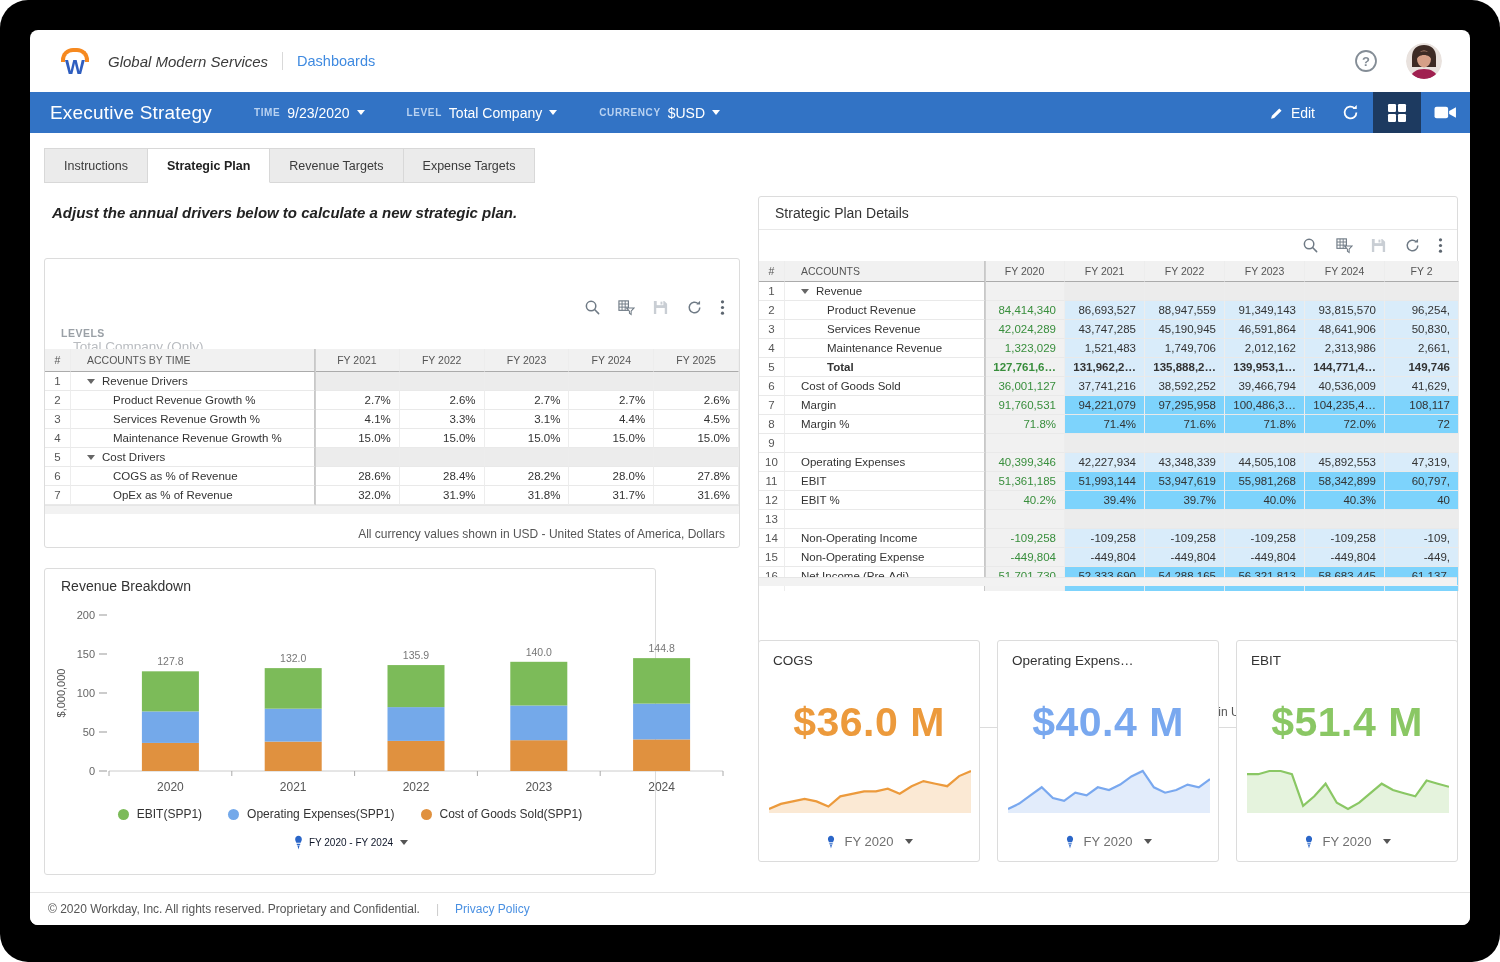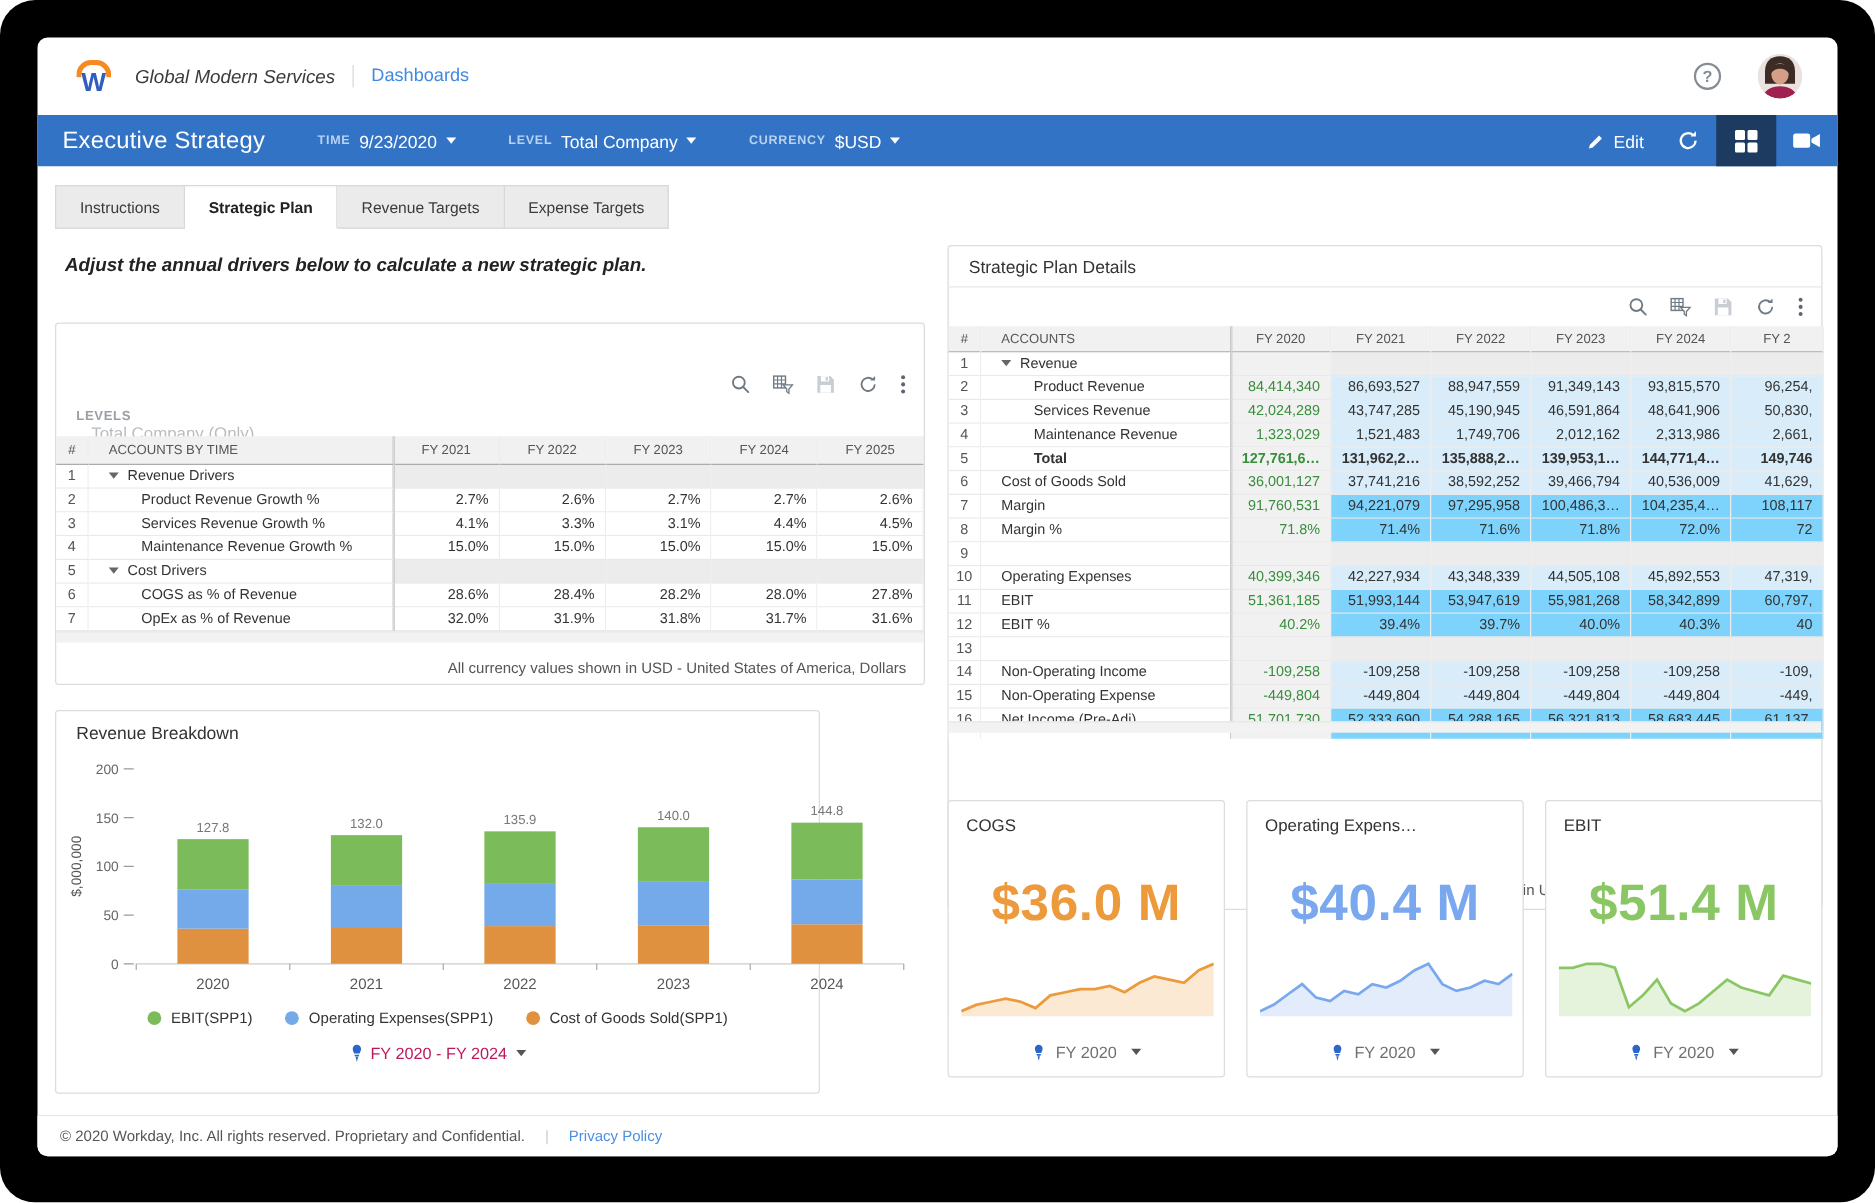--- a/index.html
+++ b/index.html
@@ -84,21 +84,21 @@
   #sp-strip{top:380px;}
   .footnote{position:absolute;right:14px;font-size:12px;color:#555;}
   #ad-foot{bottom:6px;}
   #sp-foot{bottom:8px;}
 
   
   #rb-svg{position:absolute;top:32px;left:8px;}
   #rb-legend{position:absolute;top:238px;left:0;right:0;display:flex;justify-content:center;gap:26px;align-items:flex-start;}
   .legend-item{display:flex;align-items:center;gap:8px;font-size:12px;color:#333;cursor:pointer;}
   .dot{width:11px;height:11px;border-radius:50%;display:inline-block;}
-  .period{position:absolute;top:266px;left:0;right:0;display:flex;justify-content:center;align-items:center;gap:4px;font-size:13px;color:#be185d;cursor:pointer;}
+  .period{position:absolute;top:266px;left:0;right:0;display:flex;justify-content:center;align-items:center;gap:4px;font-size:10px;color:#0f172a;cursor:pointer;}
   .period .caret{color:#555;margin-left:3px;}
 
   
   #kpis{position:absolute;left:728px;top:610px;width:733px;display:flex;gap:17px;}
   .kpi-card{width:222px;height:222px;border:1px solid #DCDCDC;border-radius:3px;position:relative;background:#fff;box-sizing:border-box;}
   .kpi-title{position:absolute;top:12px;left:14px;font-size:13.5px;color:#333;}
   .kpi-value{position:absolute;top:58px;left:0;right:0;text-align:center;font-size:41px;font-weight:bold;letter-spacing:.5px;}
   .kpi-spark{position:absolute;left:10px;bottom:46px;}
   .kpi-period{position:absolute;bottom:12px;left:0;right:0;display:flex;justify-content:center;align-items:center;gap:8px;font-size:13px;color:#6f6f6f;cursor:pointer;}
   .kpi-period .caret{color:#555;margin-left:4px;}

